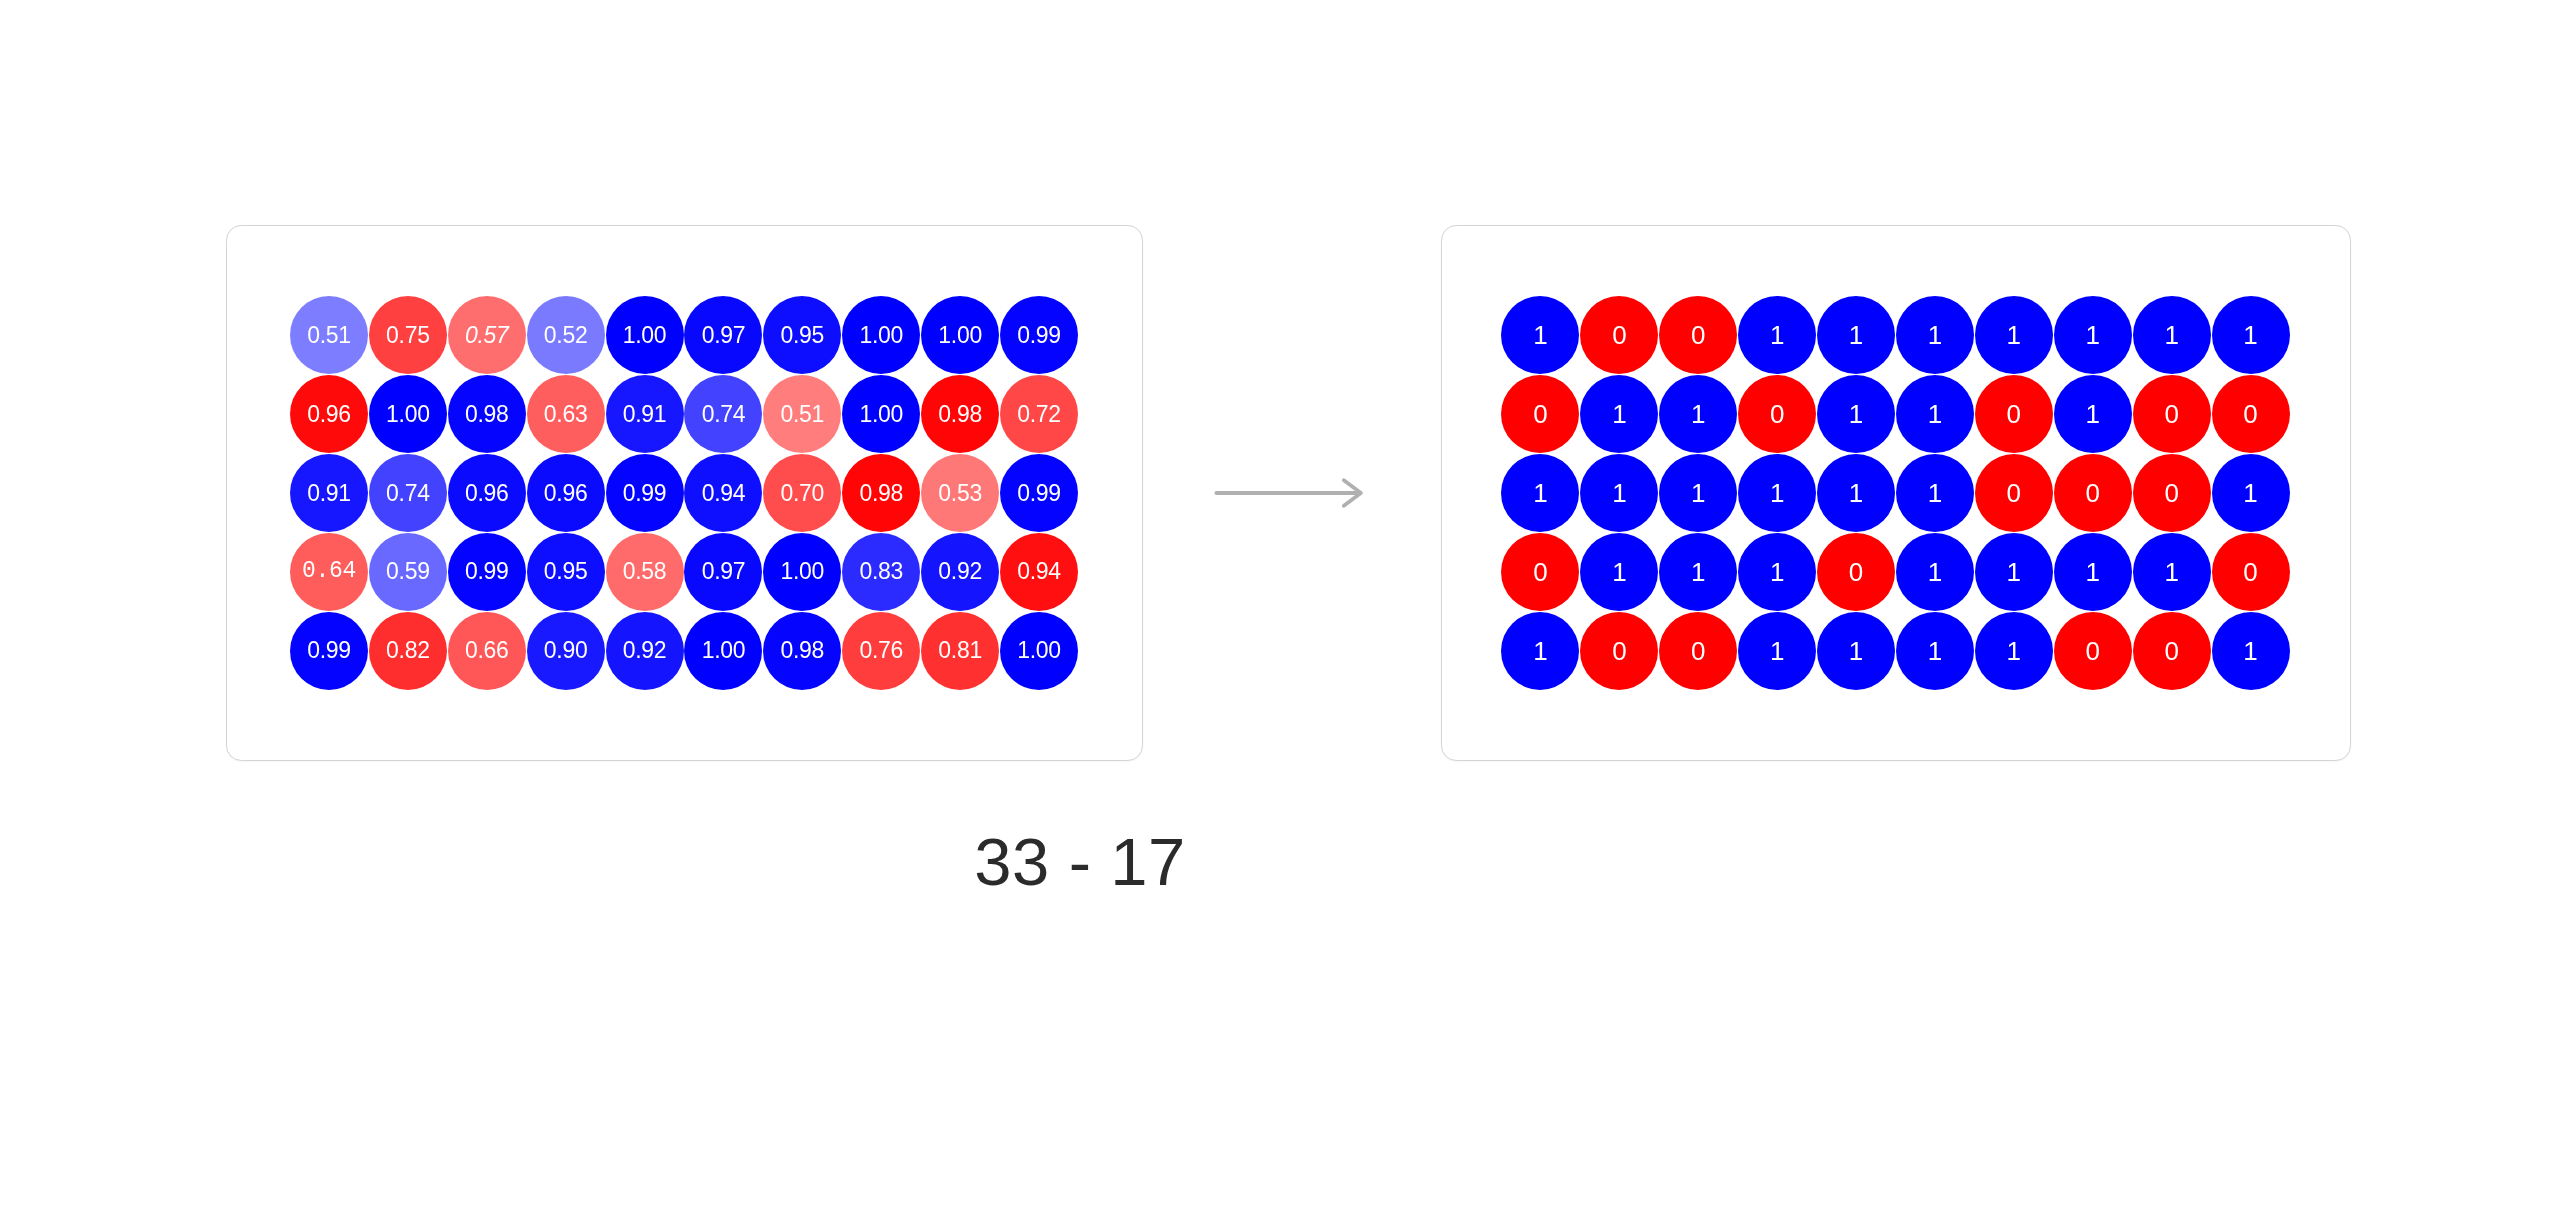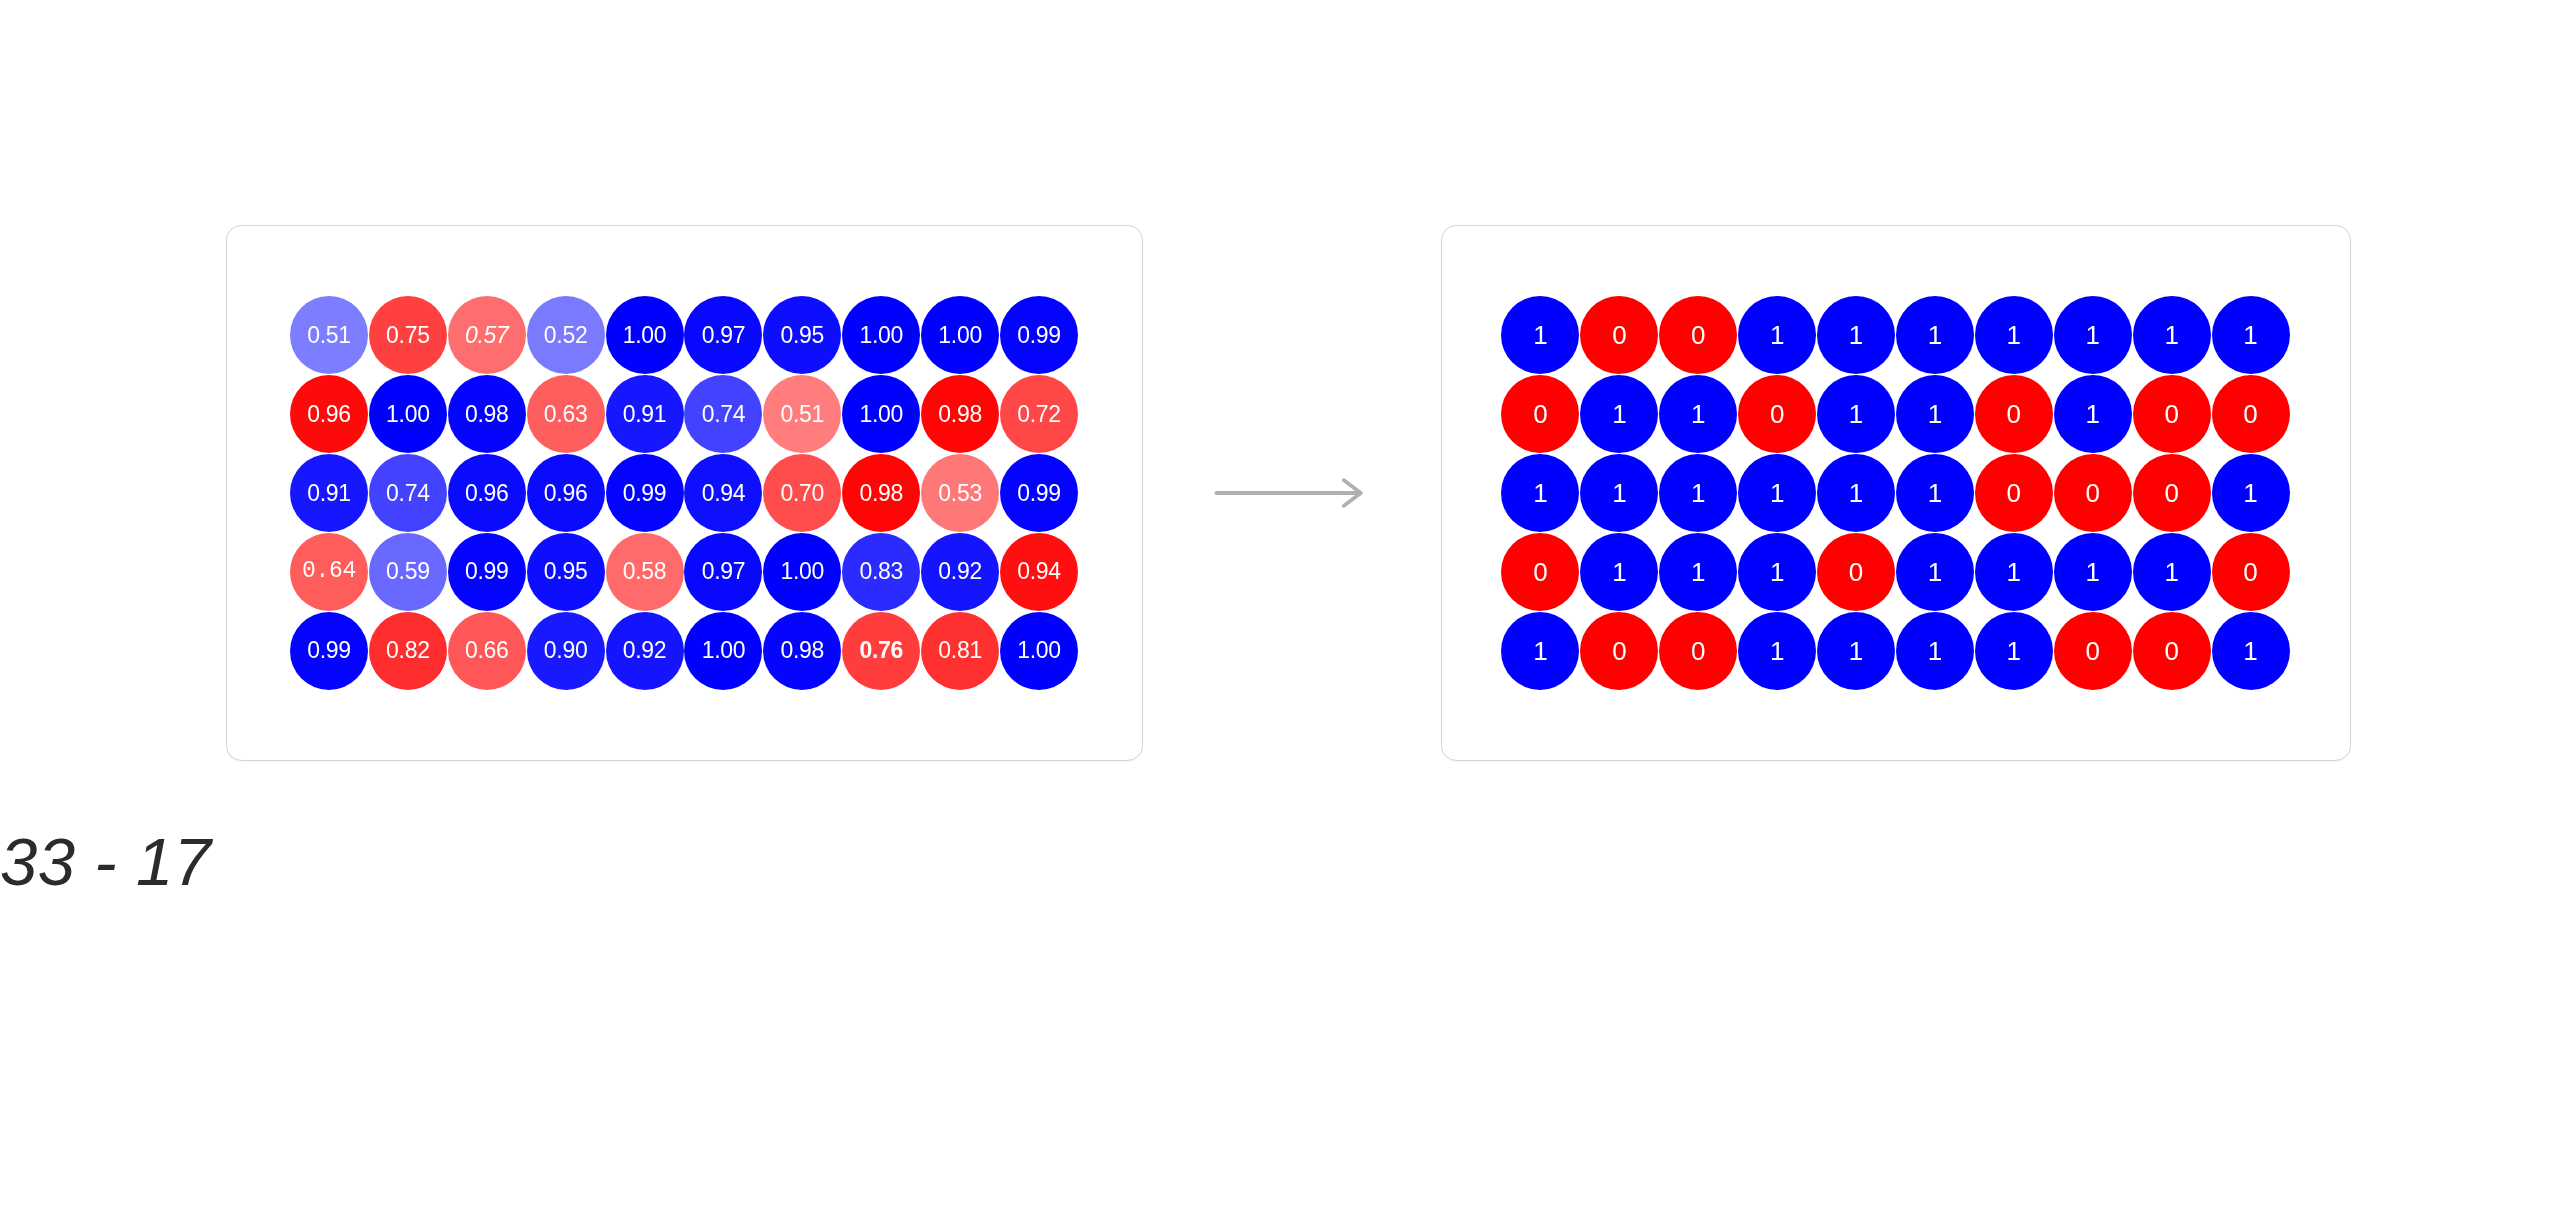--- a/index.html
+++ b/index.html
@@ -70,21 +70,21 @@
     justify-content:center;
     flex:0 0 auto;
   }
   .connector svg { display:block; }
 
   
   .caption {
     position:absolute;
     left:0; top:823px;
     width:2160px;
-    font-style:italic;
+    text-align:center;
   }
   .score {
     font-size:67px;
     font-weight:400;
     color:#2b2b2b;
     letter-spacing:0.4px;
     line-height:1.15;
   }
   .sublabel {
     margin-top:17px;
@@ -152,21 +152,21 @@
             <div class="dot" style="background: rgba(255, 0, 0, 0.94);">0.94</div>
           </div>
           <div class="grid-row">
             <div class="dot" style="background: rgba(0, 0, 255, 0.99);">0.99</div>
             <div class="dot" style="background: rgba(255, 0, 0, 0.82);">0.82</div>
             <div class="dot" style="background: rgba(255, 0, 0, 0.66);">0.66</div>
             <div class="dot" style="background: rgba(0, 0, 255, 0.9);">0.90</div>
             <div class="dot" style="background: rgba(0, 0, 255, 0.92);">0.92</div>
             <div class="dot" style="background: rgb(0, 0, 255);">1.00</div>
             <div class="dot" style="background: rgba(0, 0, 255, 0.98);">0.98</div>
-            <div class="dot" style="background: rgba(255, 0, 0, 0.76); font-weight: bold;">0.76</div>
+            <div class="dot" style="background: rgba(255, 0, 0, 0.76);">0.76</div>
             <div class="dot" style="background: rgba(255, 0, 0, 0.81);">0.81</div>
             <div class="dot" style="background: rgb(0, 0, 255);">1.00</div>
           </div>
         </div>
     </div>
 
     <div class="connector">
       <svg width="156" height="34" viewBox="0 0 182 40">
         <line x1="2" y1="20" x2="168" y2="20" stroke="#b0b0b0" stroke-width="4.5" stroke-linecap="round"></line>
         <polyline points="152,5 172,20 152,35" fill="none" stroke="#b0b0b0" stroke-width="4.5" stroke-linecap="round" stroke-linejoin="round"></polyline>

